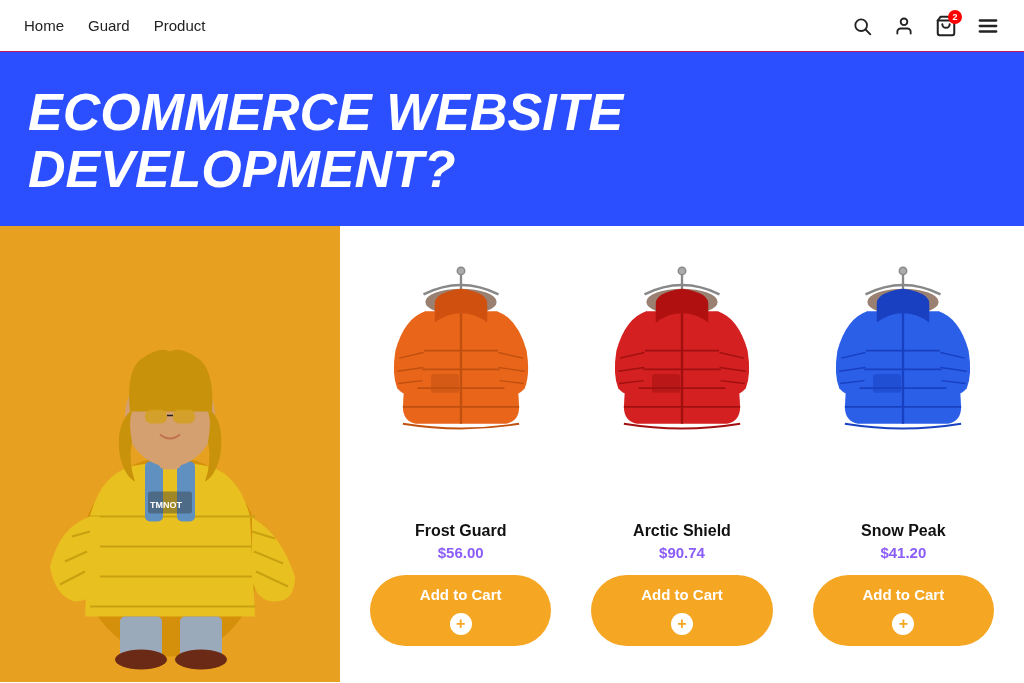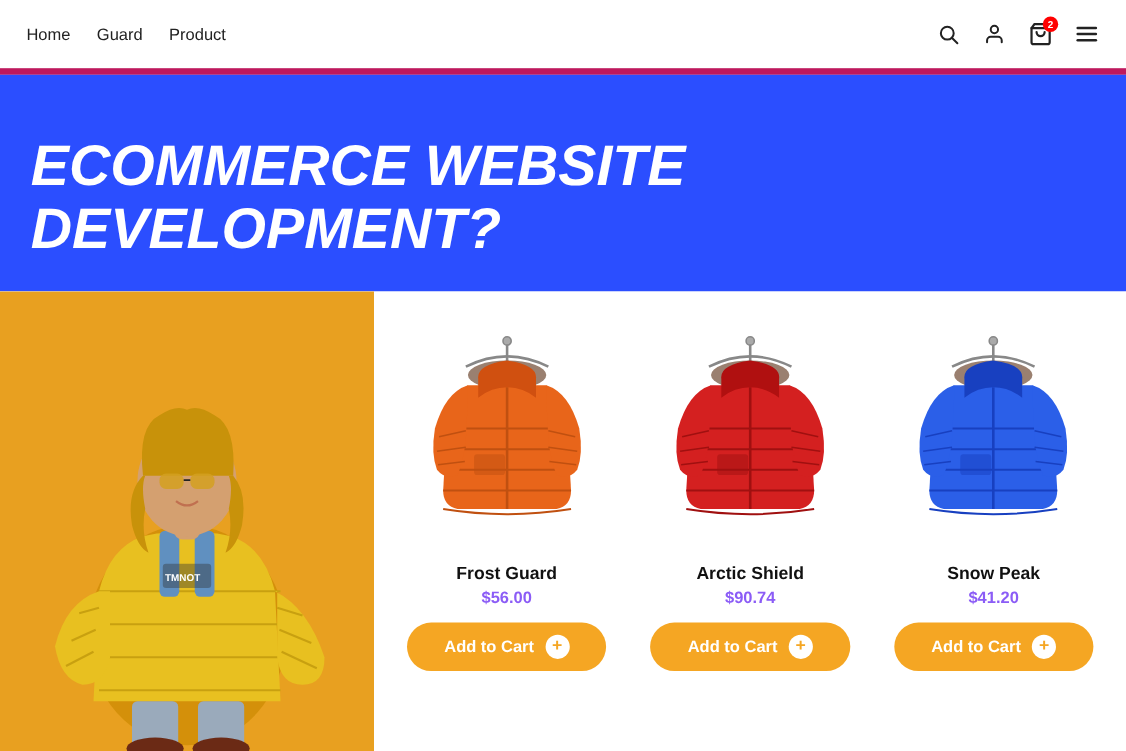--- a/index.html
+++ b/index.html
@@ -4,23 +4,23 @@
   <style>
     * { margin: 0; padding: 0; box-sizing: border-box; }
     body { font-family: 'Arial', sans-serif; width: 1024px; min-height: 683px; overflow-x: hidden; background: #fff; }
 
     
     .header {
       display: flex;
       align-items: center;
       justify-content: space-between;
       padding: 0 24px;
-      height: 68px;
+      height: 52px;
       background: #fff;
-      border-bottom: 6px solid #be185d;
+      border-bottom: 1px solid #be185d;
     }
     .header-nav { display: flex; gap: 24px; align-items: center; }
     .header-nav a { text-decoration: none; color: #222; font-size: 15px; font-weight: 400; }
     .header-nav a:last-child { font-weight: 500; }
     .header-logo { font-size: 22px; font-weight: 900; letter-spacing: 2px; color: #222; font-style: italic; text-align: center; flex: 1; }
     .header-icons { display: flex; gap: 18px; align-items: center; }
     .header-icon { width: 24px; height: 24px; display: flex; align-items: center; justify-content: center; cursor: pointer; position: relative; }
     .cart-badge {
       position: absolute;
       top: -4px; right: -4px;
@@ -42,21 +42,20 @@
       font-weight: 900;
       line-height: 1;
       margin-bottom: 4px;
     }
     .hero-subtitle {
       color: #fff;
       font-size: 52px;
       font-weight: 900;
       font-style: italic;
       line-height: 1.1;
-      margin-top: 23px;
     }
 
     
     .main-content {
       display: flex;
       min-height: 420px;
       background: #fff;
     }
 
     
@@ -97,20 +96,21 @@
       align-items: center;
       justify-content: center;
       margin-bottom: 14px;
     }
     .product-name {
       font-size: 16px;
       font-weight: 700;
       color: #111;
       margin-bottom: 4px;
       text-align: center;
+      margin-top: 48px;
     }
     .product-price {
       font-size: 15px;
       font-weight: 600;
       color: #8b5cf6;
       margin-bottom: 14px;
     }
     .add-to-cart-btn {
       background: #F5A623;
       color: #fff;
@@ -118,20 +118,21 @@
       border-radius: 50px;
       padding: 11px 22px;
       font-size: 15px;
       font-weight: 700;
       cursor: pointer;
       display: flex;
       align-items: center;
       gap: 10px;
       width: 100%;
       justify-content: center;
+      flex-direction: column;
     }
     .btn-plus {
       width: 22px; height: 22px;
       background: #fff;
       color: #F5A623;
       border-radius: 50%;
       display: flex; align-items: center; justify-content: center;
       font-size: 16px; font-weight: 900; line-height: 1;
     }
   </style>

